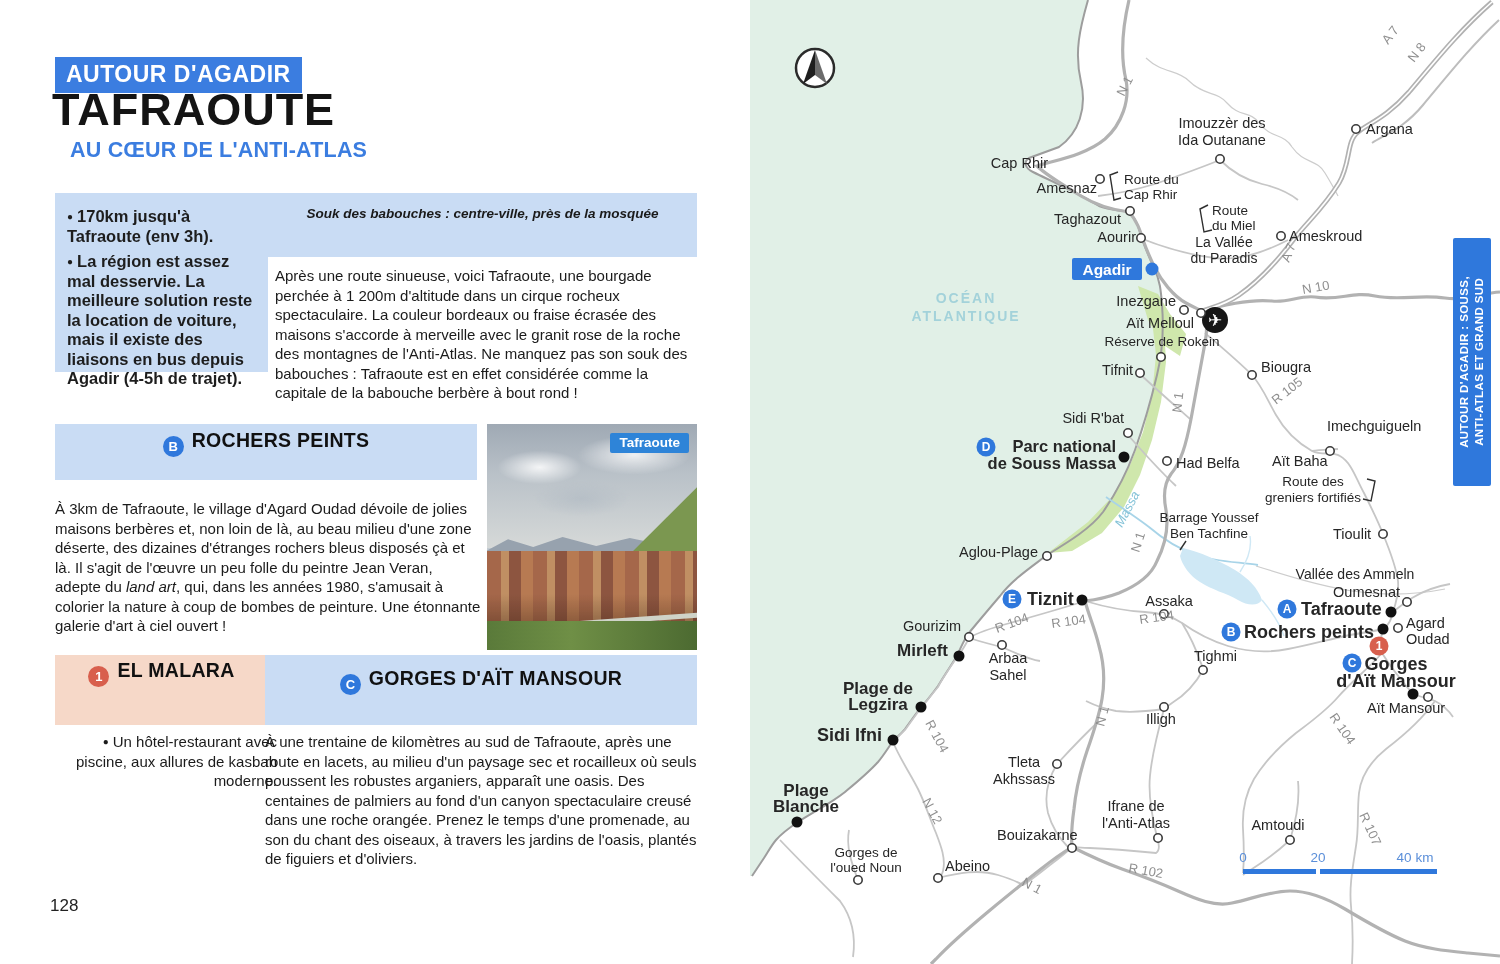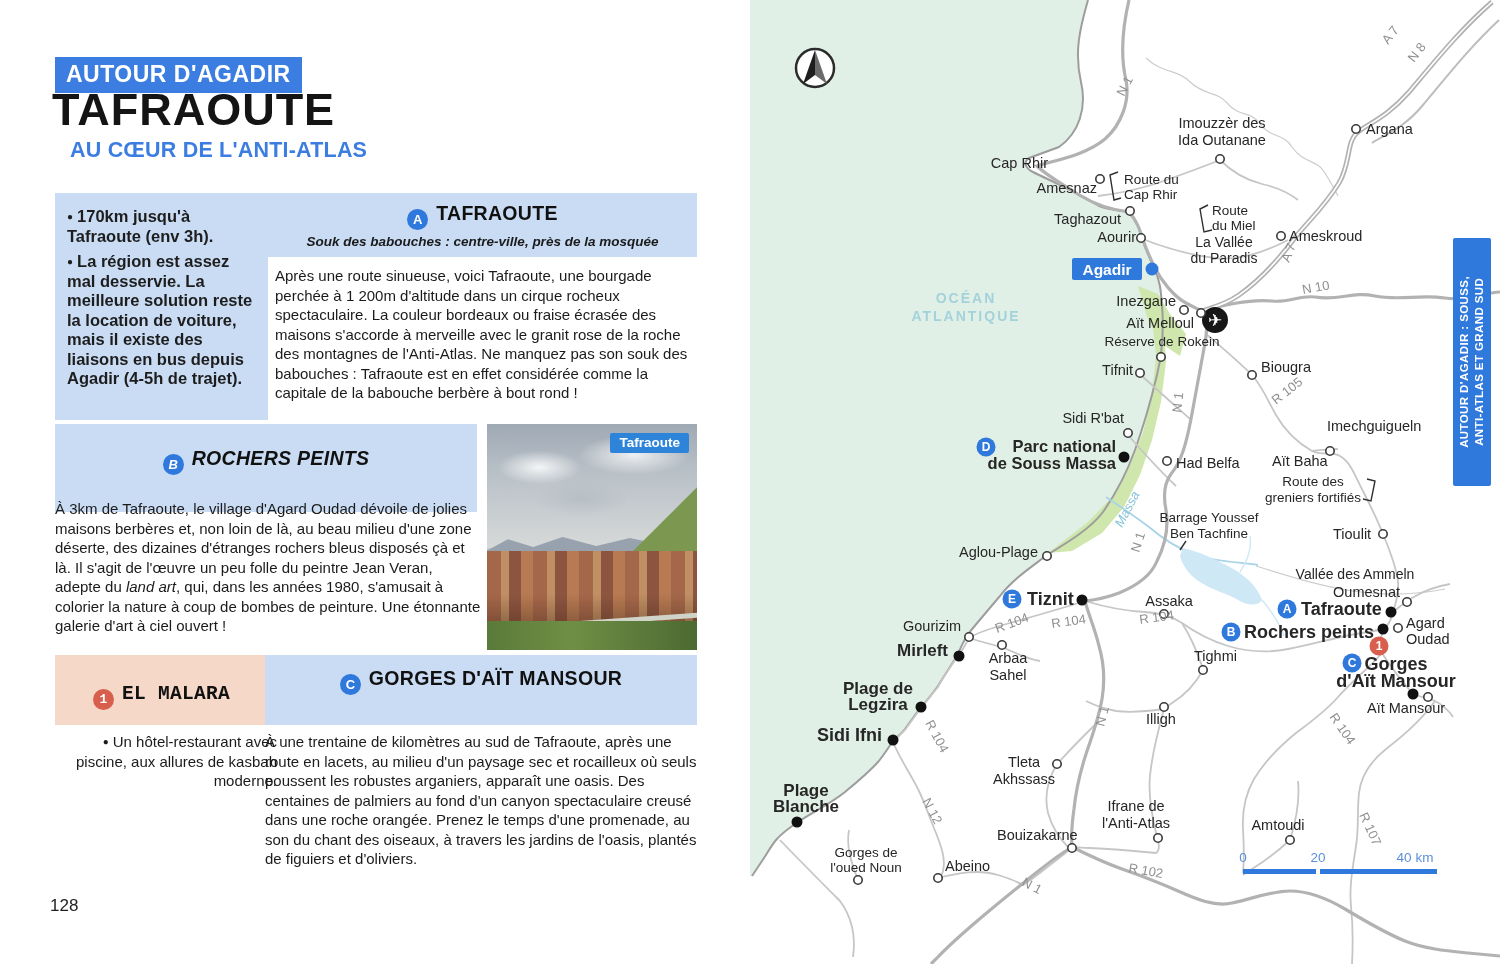--- a/index.html
+++ b/index.html
@@ -5,37 +5,37 @@
   html,body{margin:0;padding:0;}
   body{width:1500px;height:964px;position:relative;background:#fff;
        font-family:"Liberation Sans",sans-serif;overflow:hidden;color:#1b1b1b;}
   .abs{position:absolute;}
   
   .kicker{left:55px;top:57px;background:#3b7de0;color:#fff;font-weight:bold;
           font-size:23px;padding:4px 11px 5px;letter-spacing:.5px;}
   .title{left:52px;top:84px;font-size:45px;font-weight:800;letter-spacing:1px;color:#141414;}
   .subtitle{left:55px;top:138px;font-size:21.5px;font-weight:800;color:#3b7de0;letter-spacing:.2px;margin-left:15px;}
   .panel{background:#c9dcf4;box-sizing:border-box;}
-  .practical{left:55px;top:193px;width:213px;height:227px;padding:14px 12px;
+  .practical{left:55px;top:193px;width:213px;height:179px;padding:14px 12px;
              font-size:16.5px;font-weight:bold;line-height:19.5px;color:#1d1d1d;}
   .bi{margin-bottom:6px;}
   .blt{font-size:10px;vertical-align:2px;margin-right:4px;}
   .sec-head{text-align:center;box-sizing:border-box;}
   .sec-head .ttl{font-size:19.5px;font-weight:800;color:#111;letter-spacing:.3px;}
   .lbadge{display:inline-flex;width:21px;height:21px;border-radius:50%;background:#2f78dc;
           color:#fff;font-size:13px;font-weight:800;align-items:center;justify-content:center;
           margin-right:8px;vertical-align:-4px;}
   .lbadge.red{background:#d85f4d;}
   .sub-it{font-style:italic;font-weight:bold;font-size:13.5px;margin-top:4px;color:#1a1a1a;}
   .secA-head{left:268px;top:193px;width:429px;height:64px;padding-top:9px;}
   .secA-body{left:275px;top:266px;width:421px;}
   .bodytxt{font-size:15px;line-height:19.5px;color:#1b1b1b;}
-  .secB-head{left:55px;top:424px;width:422px;height:88px;padding-top:23px;font-style:italic;}
+  .secB-head{left:55px;top:424px;width:422px;height:56px;padding-top:5px;}
   .secB-body{left:55px;top:499px;width:426px;}
-  .malara-head{left:55px;top:655px;width:213px;height:70px;padding-top:28px;background:#f6d8c8;font-family:Liberation Mono, monospace;}
+  .malara-head{left:55px;top:655px;width:213px;height:70px;padding-top:4px;background:#f6d8c8;}
   .malara-body{left:55px;top:732px;width:222px;text-align:right;}
   .info-line{font-size:14.5px;font-weight:bold;font-style:italic;line-height:19px;margin-top:2px;}
   .pipe{color:#e08a6e;font-weight:bold;margin:0 3px;font-style:normal;}
   .secC-head{left:265px;top:655px;width:432px;height:70px;padding-top:12px;}
   .secC-body{left:265px;top:732px;width:432px;}
   .pagenum{left:50px;top:896px;font-size:17px;color:#222;text-align:center;}
   
   .photo{left:487px;top:424px;width:210px;height:226px;overflow:hidden;background:#c3cbd1;}
   .ph-sky{position:absolute;left:0;top:0;width:100%;height:55%;
      background:
@@ -70,21 +70,20 @@
 <div class="abs kicker">AUTOUR D'AGADIR</div>
 <div class="abs title">TAFRAOUTE</div>
 <div class="abs subtitle">AU CŒUR DE L'ANTI-ATLAS</div>
 
 <div class="abs panel practical">
   <div class="bi"><span class="blt">●</span><span>170km jusqu'à Tafraoute (env 3h).</span></div>
   <div class="bi"><span class="blt">●</span><span>La région est assez mal desservie. La meilleure solution reste la location de voiture, mais il existe des liaisons en bus depuis Agadir (4-5h de trajet).</span></div>
 </div>
 
 <div class="abs panel sec-head secA-head">
-  <div><span class="lbadge">A</span><span class="ttl">TAFRAOUTE</span></div>
   <div class="sub-it">Souk des babouches : centre-ville, près de la mosquée</div>
 </div>
 <div class="abs bodytxt secA-body">Après une route sinueuse, voici Tafraoute, une bourgade perchée à 1 200m d'altitude dans un cirque rocheux spectaculaire. La couleur bordeaux ou fraise écrasée des maisons s'accorde à merveille avec le granit rose de la roche des montagnes de l'Anti-Atlas. Ne manquez pas son souk des babouches : Tafraoute est en effet considérée comme la capitale de la babouche berbère à bout rond !</div>
 
 <div class="abs panel sec-head secB-head">
   <span class="lbadge">B</span><span class="ttl">ROCHERS PEINTS</span>
 </div>
 <div class="abs bodytxt secB-body">
   <span>À 3km de Tafraoute, le village d'Agard Oudad dévoile de jolies maisons berbères et, non loin de là, au beau milieu d'une zone déserte, des dizaines d'étranges rochers bleus disposés çà et là. Il s'agit de l'œuvre un peu folle du peintre Jean Veran, adepte du </span><i>land art</i><span>, qui, dans les années 1980, s'amusait à colorier la nature à coup de bombes de peinture. Une étonnante galerie d'art à ciel ouvert !</span>
 </div>

